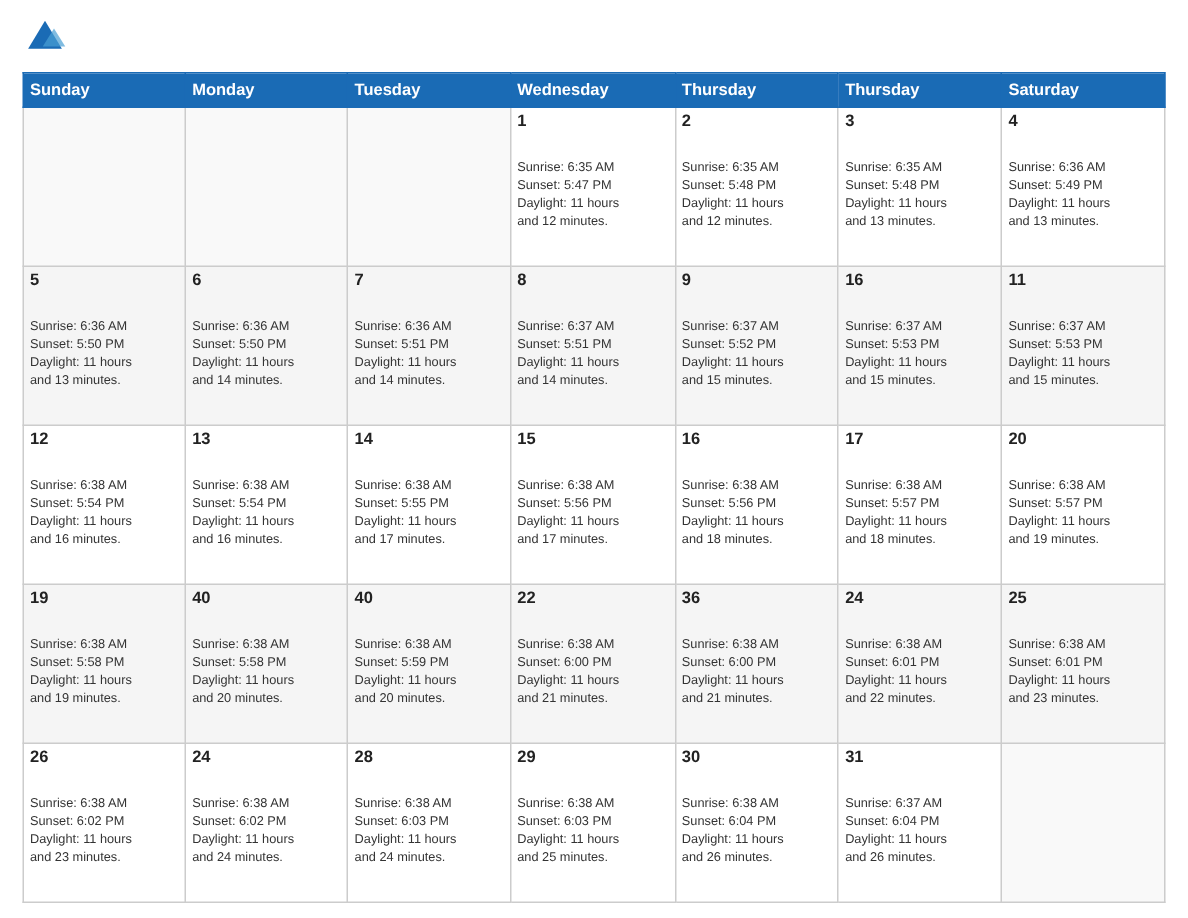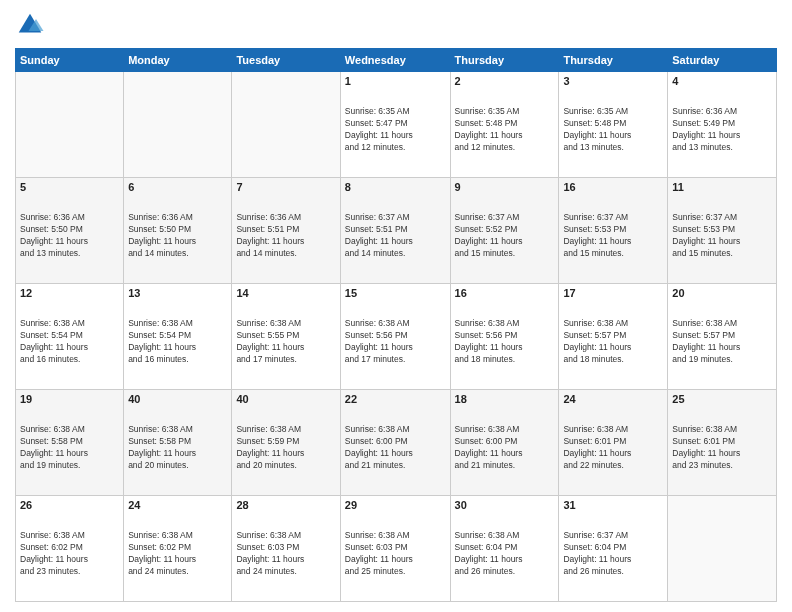--- a/index.html
+++ b/index.html
@@ -296,21 +296,21 @@
 and 20 minutes.</div>
           </td>
           <td>
             <span class="day-number">22</span>
             <div class="day-info" style="white-space: pre-line;">Sunrise: 6:38 AM
 Sunset: 6:00 PM
 Daylight: 11 hours
 and 21 minutes.</div>
           </td>
           <td>
-            <span class="day-number">18</span>
+            <span class="day-number">36</span>
             <div class="day-info" style="white-space: pre-line;">Sunrise: 6:38 AM
 Sunset: 6:00 PM
 Daylight: 11 hours
 and 21 minutes.</div>
           </td>
           <td>
             <span class="day-number">24</span>
             <div class="day-info" style="white-space: pre-line;">Sunrise: 6:38 AM
 Sunset: 6:01 PM
 Daylight: 11 hours

